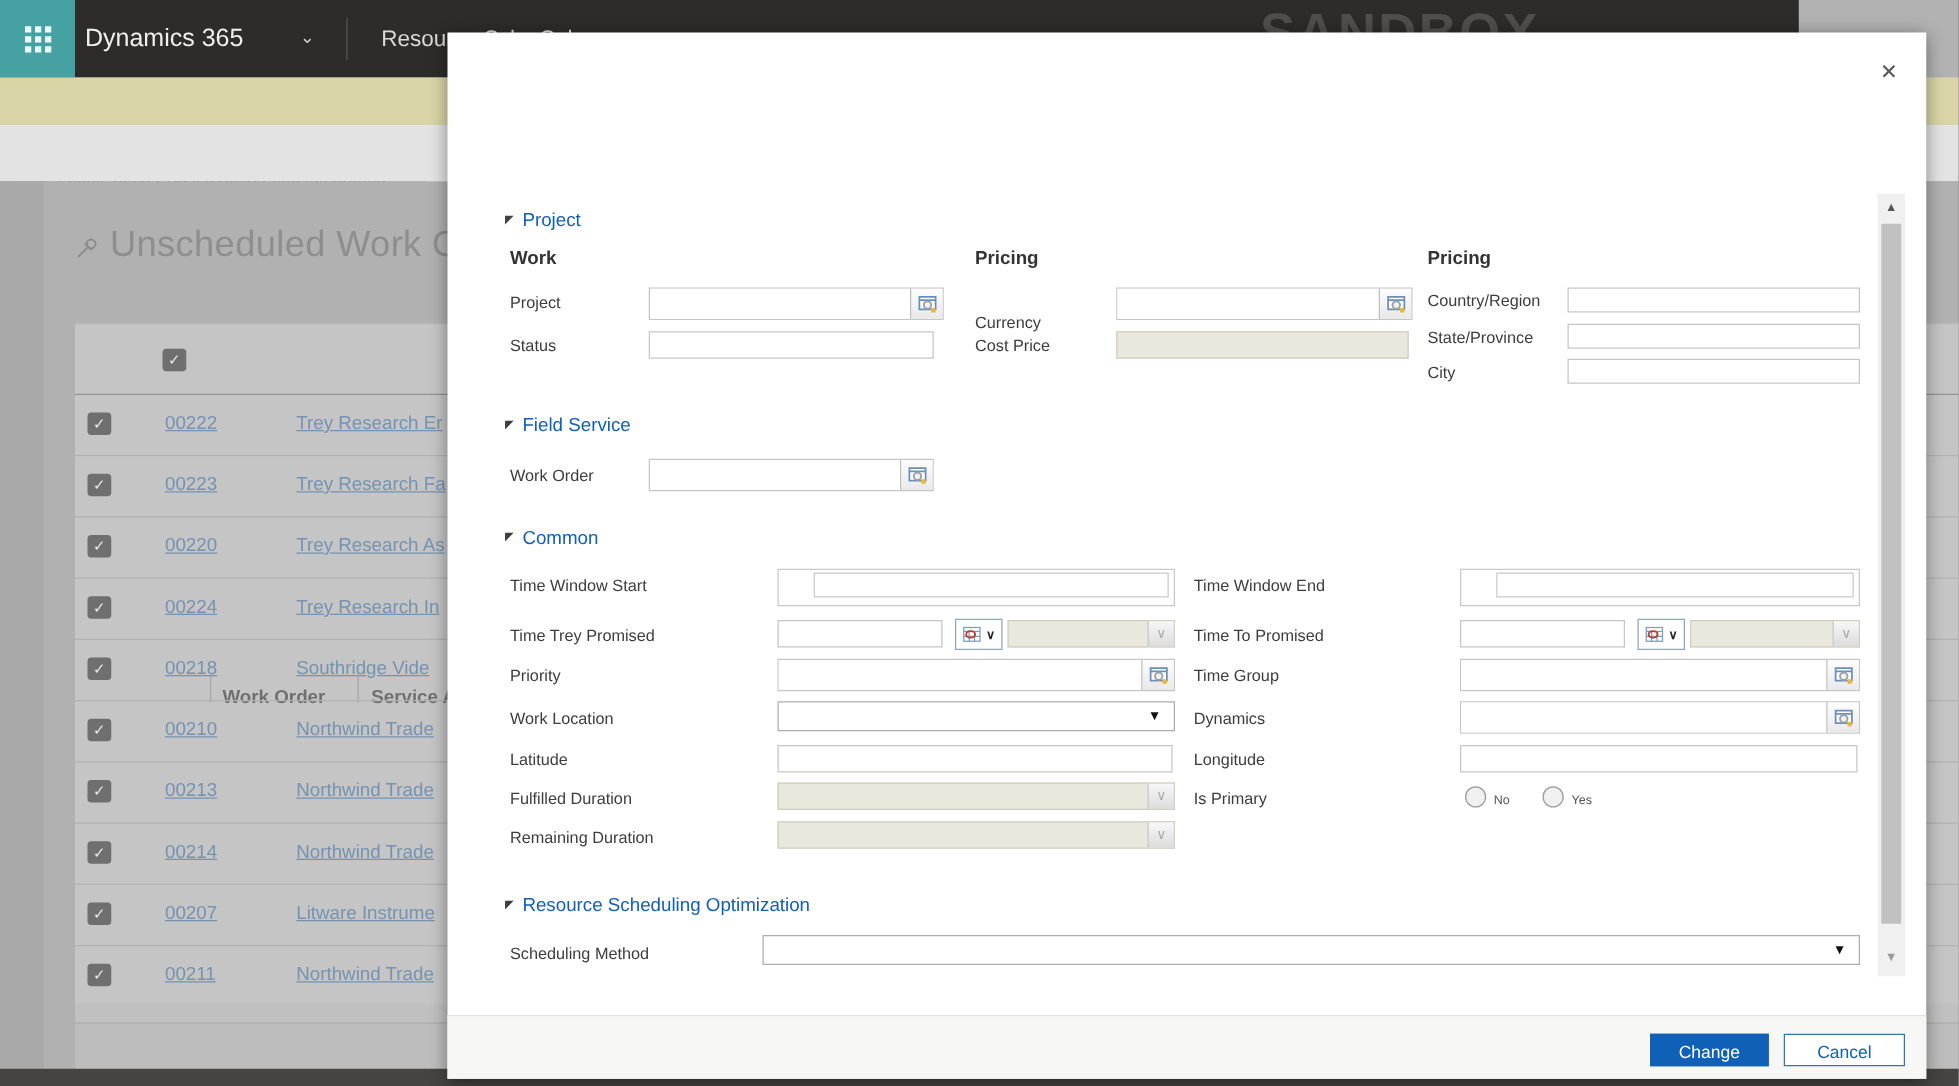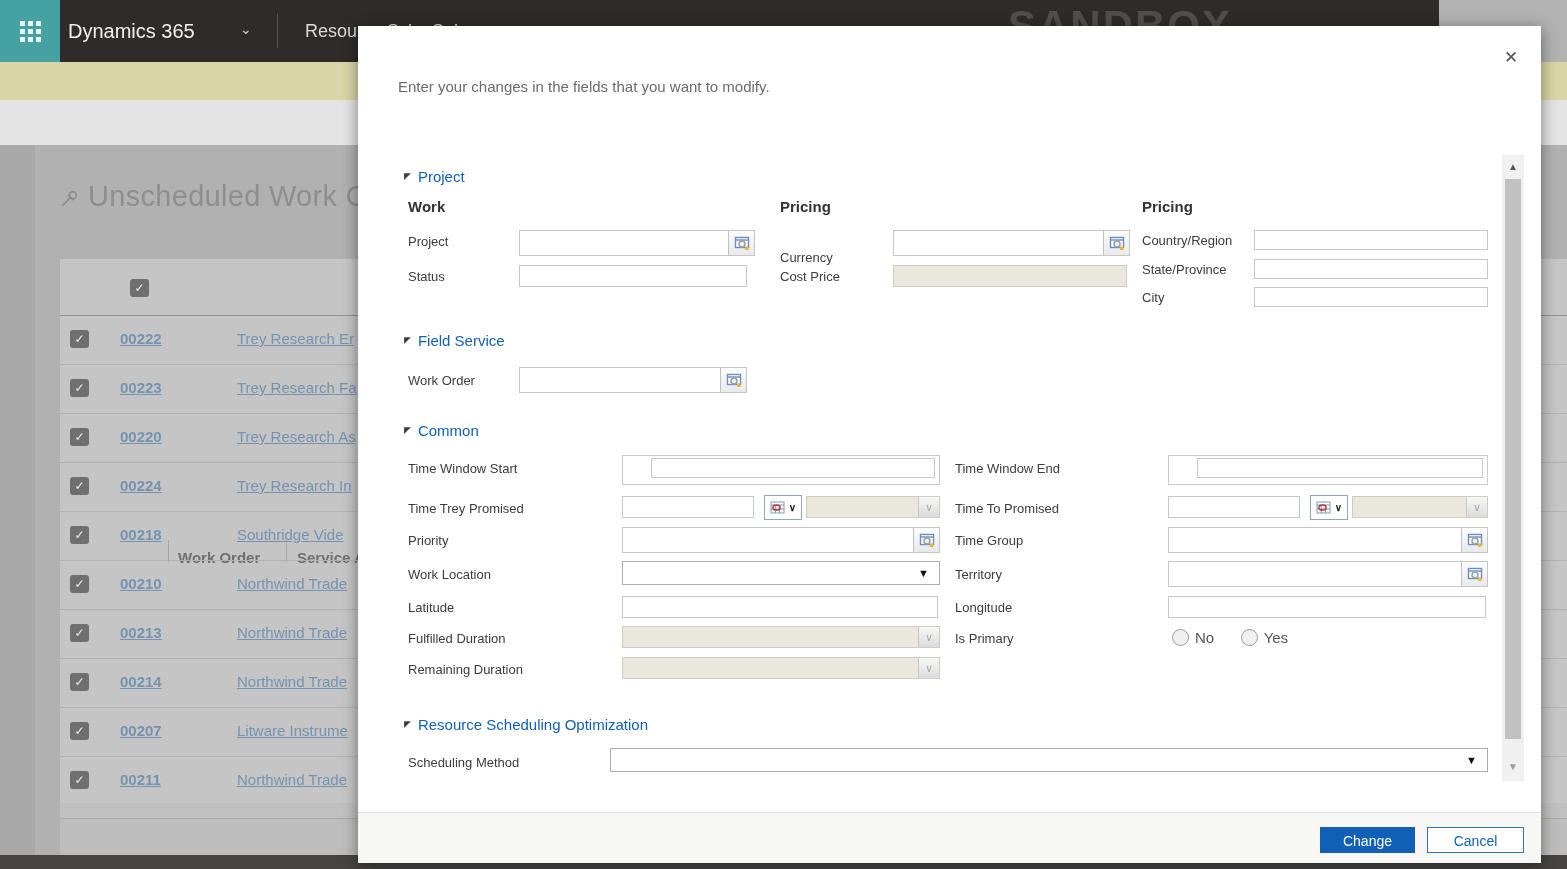--- a/index.html
+++ b/index.html
@@ -37,21 +37,21 @@
   #card{left:60px;top:258px;width:1507px;height:545px;background:#c5c5c5;border-top:1px solid #b0b0b0;}
   #thead{left:60px;top:262px;width:1507px;height:53px;border-bottom:1px solid #939393;}
   .colsep{top:278px;width:1px;height:22px;background:#a6a6a6;}
   .th-label{top:287px;font-size:15px;font-weight:bold;color:#707070;}
   .wl-check{position:absolute;left:10px;top:0;width:19px;height:18px;background:#6f6f6f;border-radius:3px;
     color:#e9e9e9;font-size:12px;line-height:18px;text-align:center;}
   #thead .wl-check{left:70px;top:17px;position:absolute;}
   .wl-row{position:absolute;left:60px;width:1507px;height:49px;border-bottom:1px solid #b2b2b2;}
   .wl-row .wl-check{left:10px;top:15px;}
   .wl-link,.wl-acct{position:absolute;top:15px;font-size:15px;color:#7593b1;text-decoration:underline;}
-  .wl-link{left:60px;font-weight:bold;}
+  .wl-link{left:72px;}
   .wl-acct{left:177px;}
 
   #hscroll{left:60px;top:803px;width:1507px;height:15px;background:#c0c0c0;}
   #statusbar{left:60px;top:818px;width:1507px;height:37px;background:#bdbdbd;border-top:1px solid #adadad;}
   #botbar{left:0;top:855px;width:1567px;height:14px;background:#454443;}
 
   
   #modal{left:358px;top:26px;width:1183px;height:837px;background:#ffffff;box-shadow:0 3px 14px rgba(0,0,0,.45);}
   #m-title{left:40px;top:14px;font-size:27px;font-weight:300;color:#1160b7;}
   #m-sub{left:40px;top:52px;font-size:15px;color:#6b6b6b;}
@@ -76,21 +76,21 @@
   .calbtn{position:absolute;box-sizing:border-box;width:38px;height:25px;border:1px solid #8ea6c0;background:#fff;
     display:flex;align-items:center;justify-content:center;gap:3px;}
   .chev-dark{color:#222;font-size:10px;font-weight:bold;}
   .selbox{position:absolute;box-sizing:border-box;border:1px solid #adadad;background:#fff;height:24px;}
   .sel-arrow{position:absolute;right:10px;top:5px;font-size:11px;color:#111;}
   .tw-outer{position:absolute;box-sizing:border-box;border:1px solid #c9c9c9;background:#fff;height:30px;}
   .tw-inner{position:absolute;left:28px;top:2px;right:4px;height:20px;box-sizing:border-box;
     border:1px solid #c9c9c9;outline:none;font:13px "Liberation Sans",sans-serif;}
   .radio{display:inline-block;width:15px;height:15px;border-radius:50%;border:1px solid #9a9a9a;background:#f0f0f0;
     vertical-align:-3px;margin-right:6px;}
-  .radio-label{font-size:15px;color:#555;margin-right:22px;}
+  .radio-label{font-size:10px;color:#555;margin-right:22px;}
 
   #m-scroll{left:1144px;top:129px;width:22px;height:626px;background:#f0f0f0;}
   #m-scroll-up{left:0;top:6px;width:22px;text-align:center;font-size:10px;color:#555;}
   #m-scroll-thumb{left:3px;top:24px;width:16px;height:560px;background:#c1c1c1;}
   #m-scroll-down{left:0;top:606px;width:22px;text-align:center;font-size:10px;color:#9a9a9a;}
 
   #m-footer{left:0;top:786px;width:1183px;height:51px;background:#f7f7f6;border-top:1px solid #e2e2e2;box-sizing:border-box;}
   #btn-change{left:962px;top:801px;width:95px;height:26px;background:#1160b7;color:#fff;border:1px solid #1160b7;
     font:14px "Liberation Sans",sans-serif;text-align:center;line-height:24px;box-sizing:border-box;}
   #btn-cancel{left:1069px;top:801px;width:97px;height:26px;background:#fff;color:#1160b7;border:1px solid #3174b9;
@@ -239,21 +239,20 @@
     
     
   </div>
   <div id="statusbar" class="abs">
     
     
   </div>
   <div id="botbar" class="abs"></div>
 
   <div id="modal" class="abs">
-    <span id="m-sub" class="abs">Enter your changes in the fields that you want to modify.</span>
     <span id="m-close" class="abs">✕</span>
 
     <span class="abs sec-head" style="left:46px;top:142px"><span class="sec-tri">◤</span><span>Project</span></span>
     <span class="abs grp-head" style="left:50px;top:172px">Work</span>
     <span class="abs grp-head" style="left:422px;top:172px">Pricing</span>
     <span class="abs grp-head" style="left:784px;top:172px">Pricing</span>
 
     <span class="abs flabel" style="left:50px;top:208px">Project</span>
     <div class="lookup" style="left:161px;top:204px;width:236px">
       <input class="lk-input" style="">
@@ -345,21 +344,21 @@
           <svg width="16" height="16">
             <use href="#lk"></use>
           </svg>
         </span>
     </div>
 
     <span class="abs flabel" style="left:50px;top:541px">Work Location</span>
     <div class="selbox" style="left:264px;top:535px;width:318px">
         <span class="sel-arrow">▼</span>
       </div>
-    <span class="abs flabel" style="left:597px;top:541px">Territory</span>
+    <span class="abs flabel" style="left:597px;top:541px">Dynamics</span>
     <div class="lookup" style="left:810px;top:535px;width:320px">
       <input class="lk-input" style="">
       <span class="lk-btn">
           <svg width="16" height="16">
             <use href="#lk"></use>
           </svg>
         </span>
     </div>
 
     <span class="abs flabel" style="left:50px;top:574px">Latitude</span>

